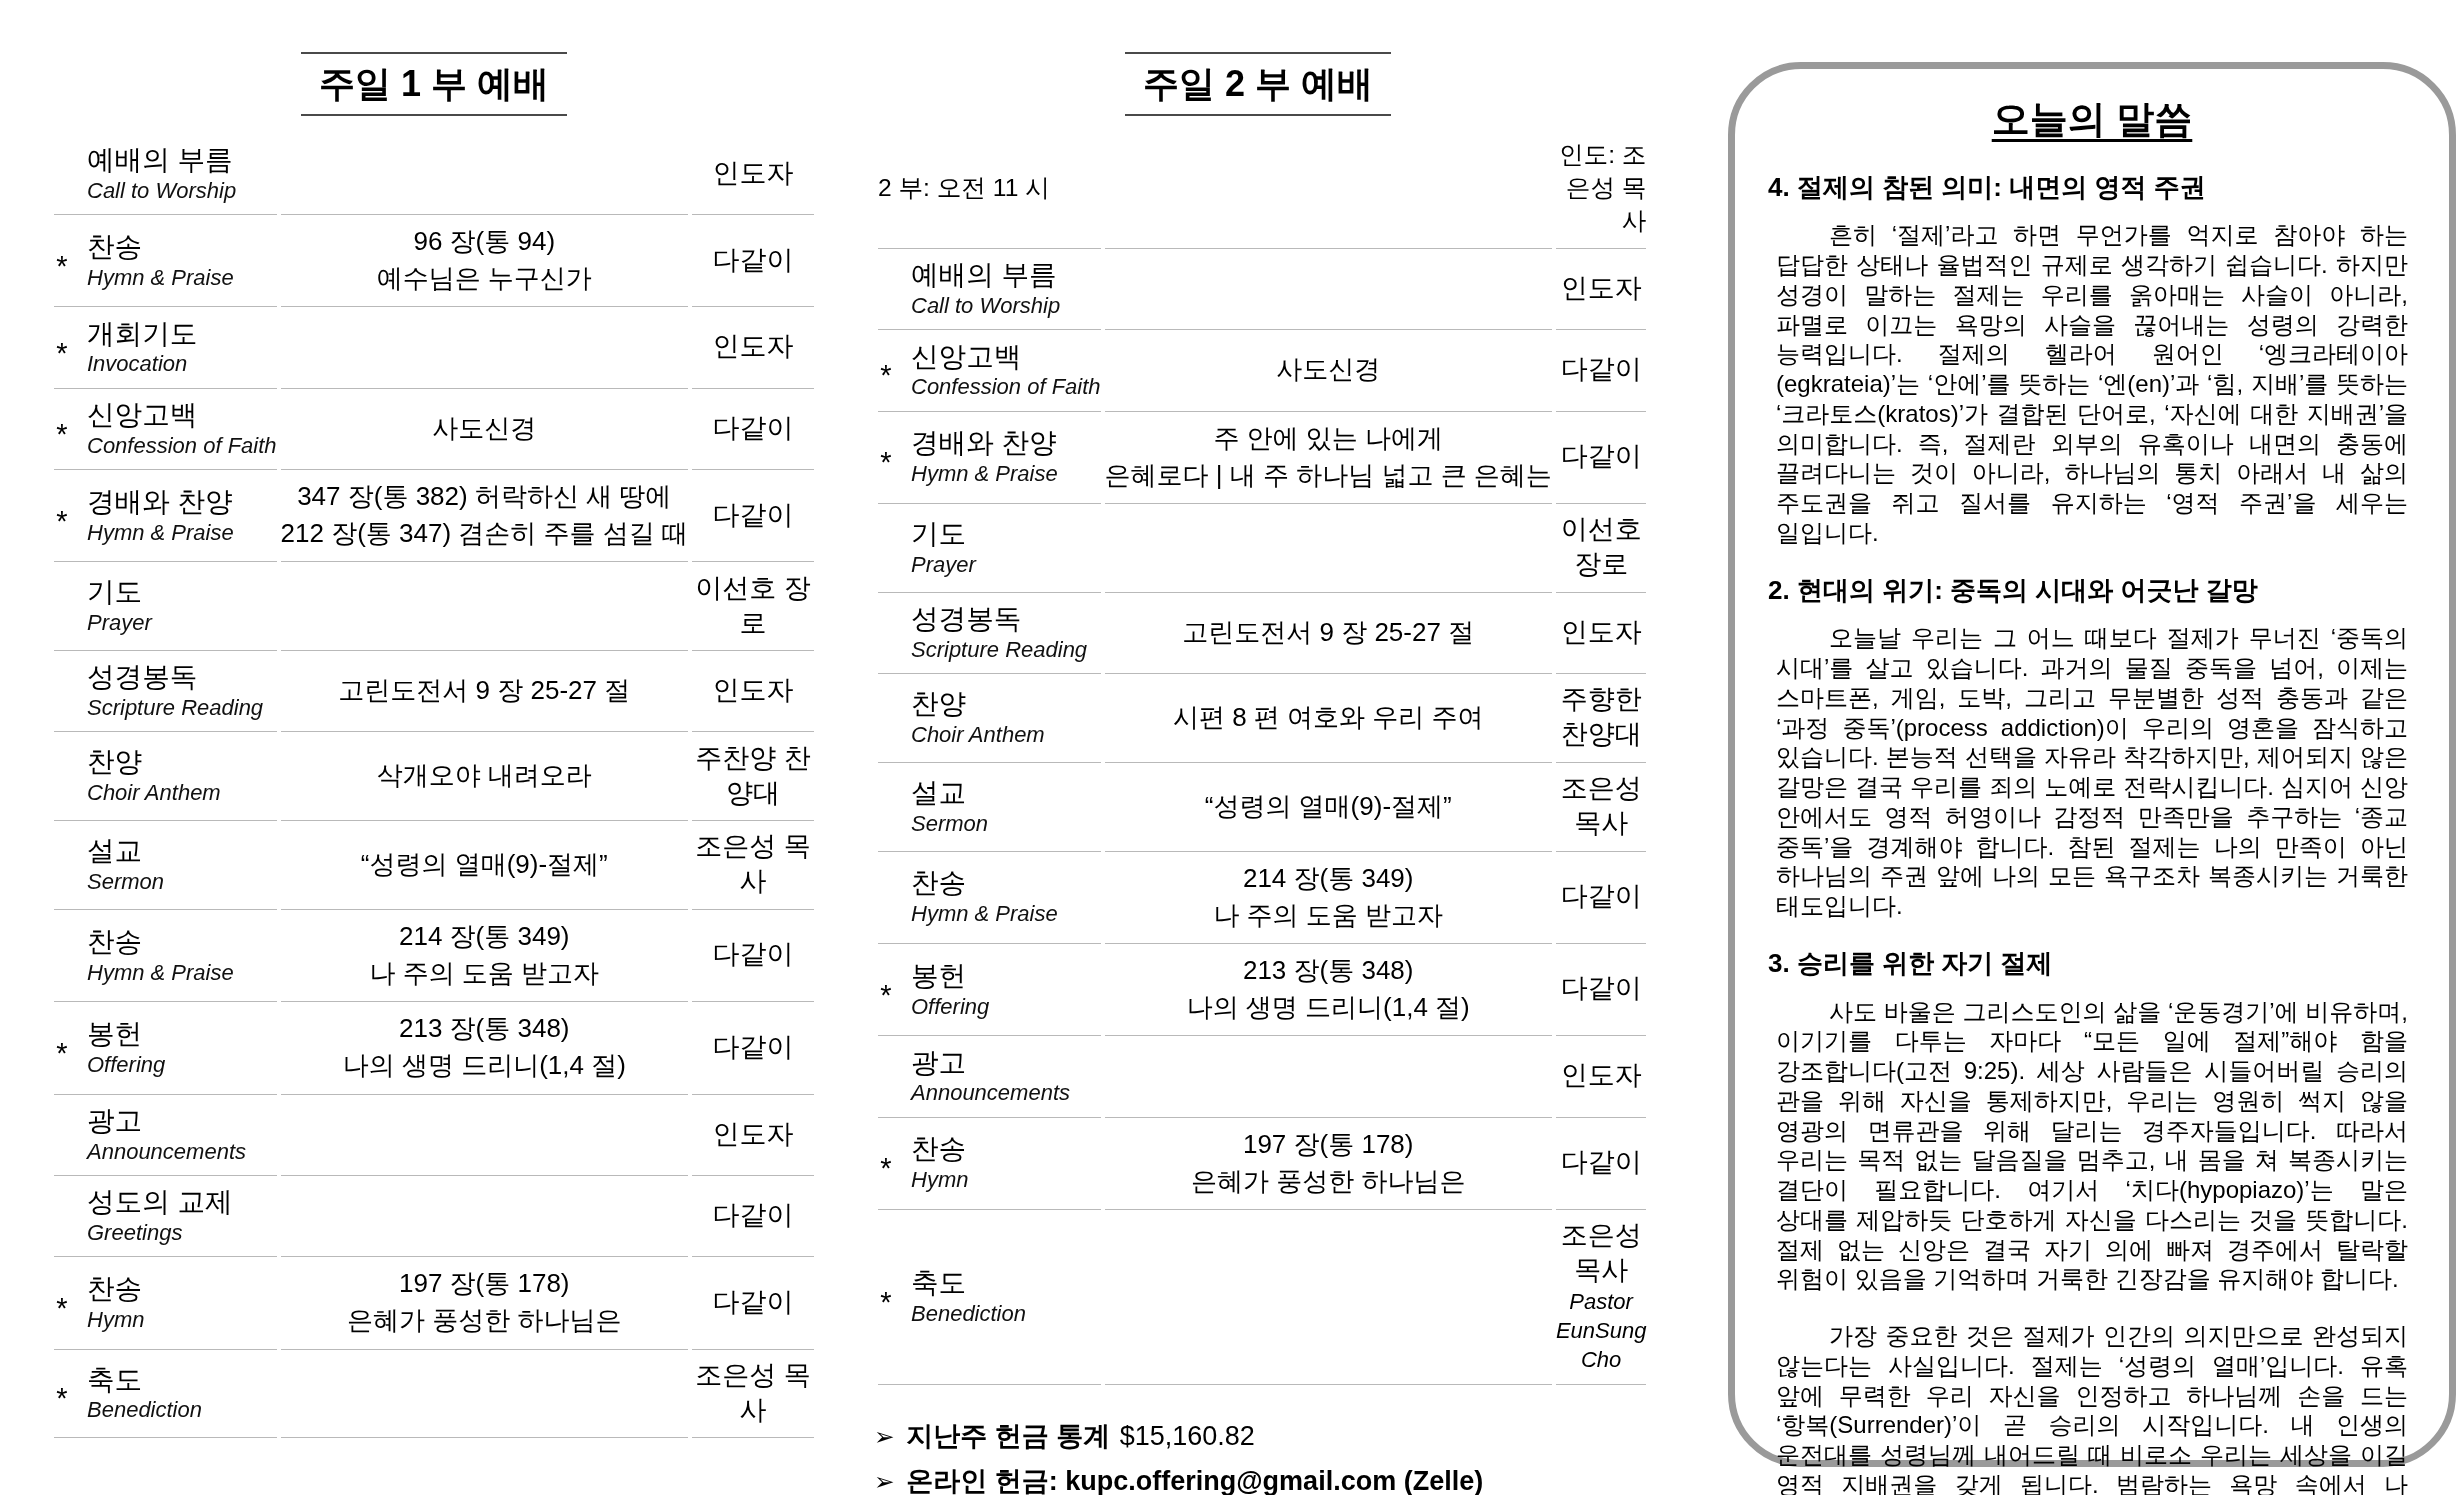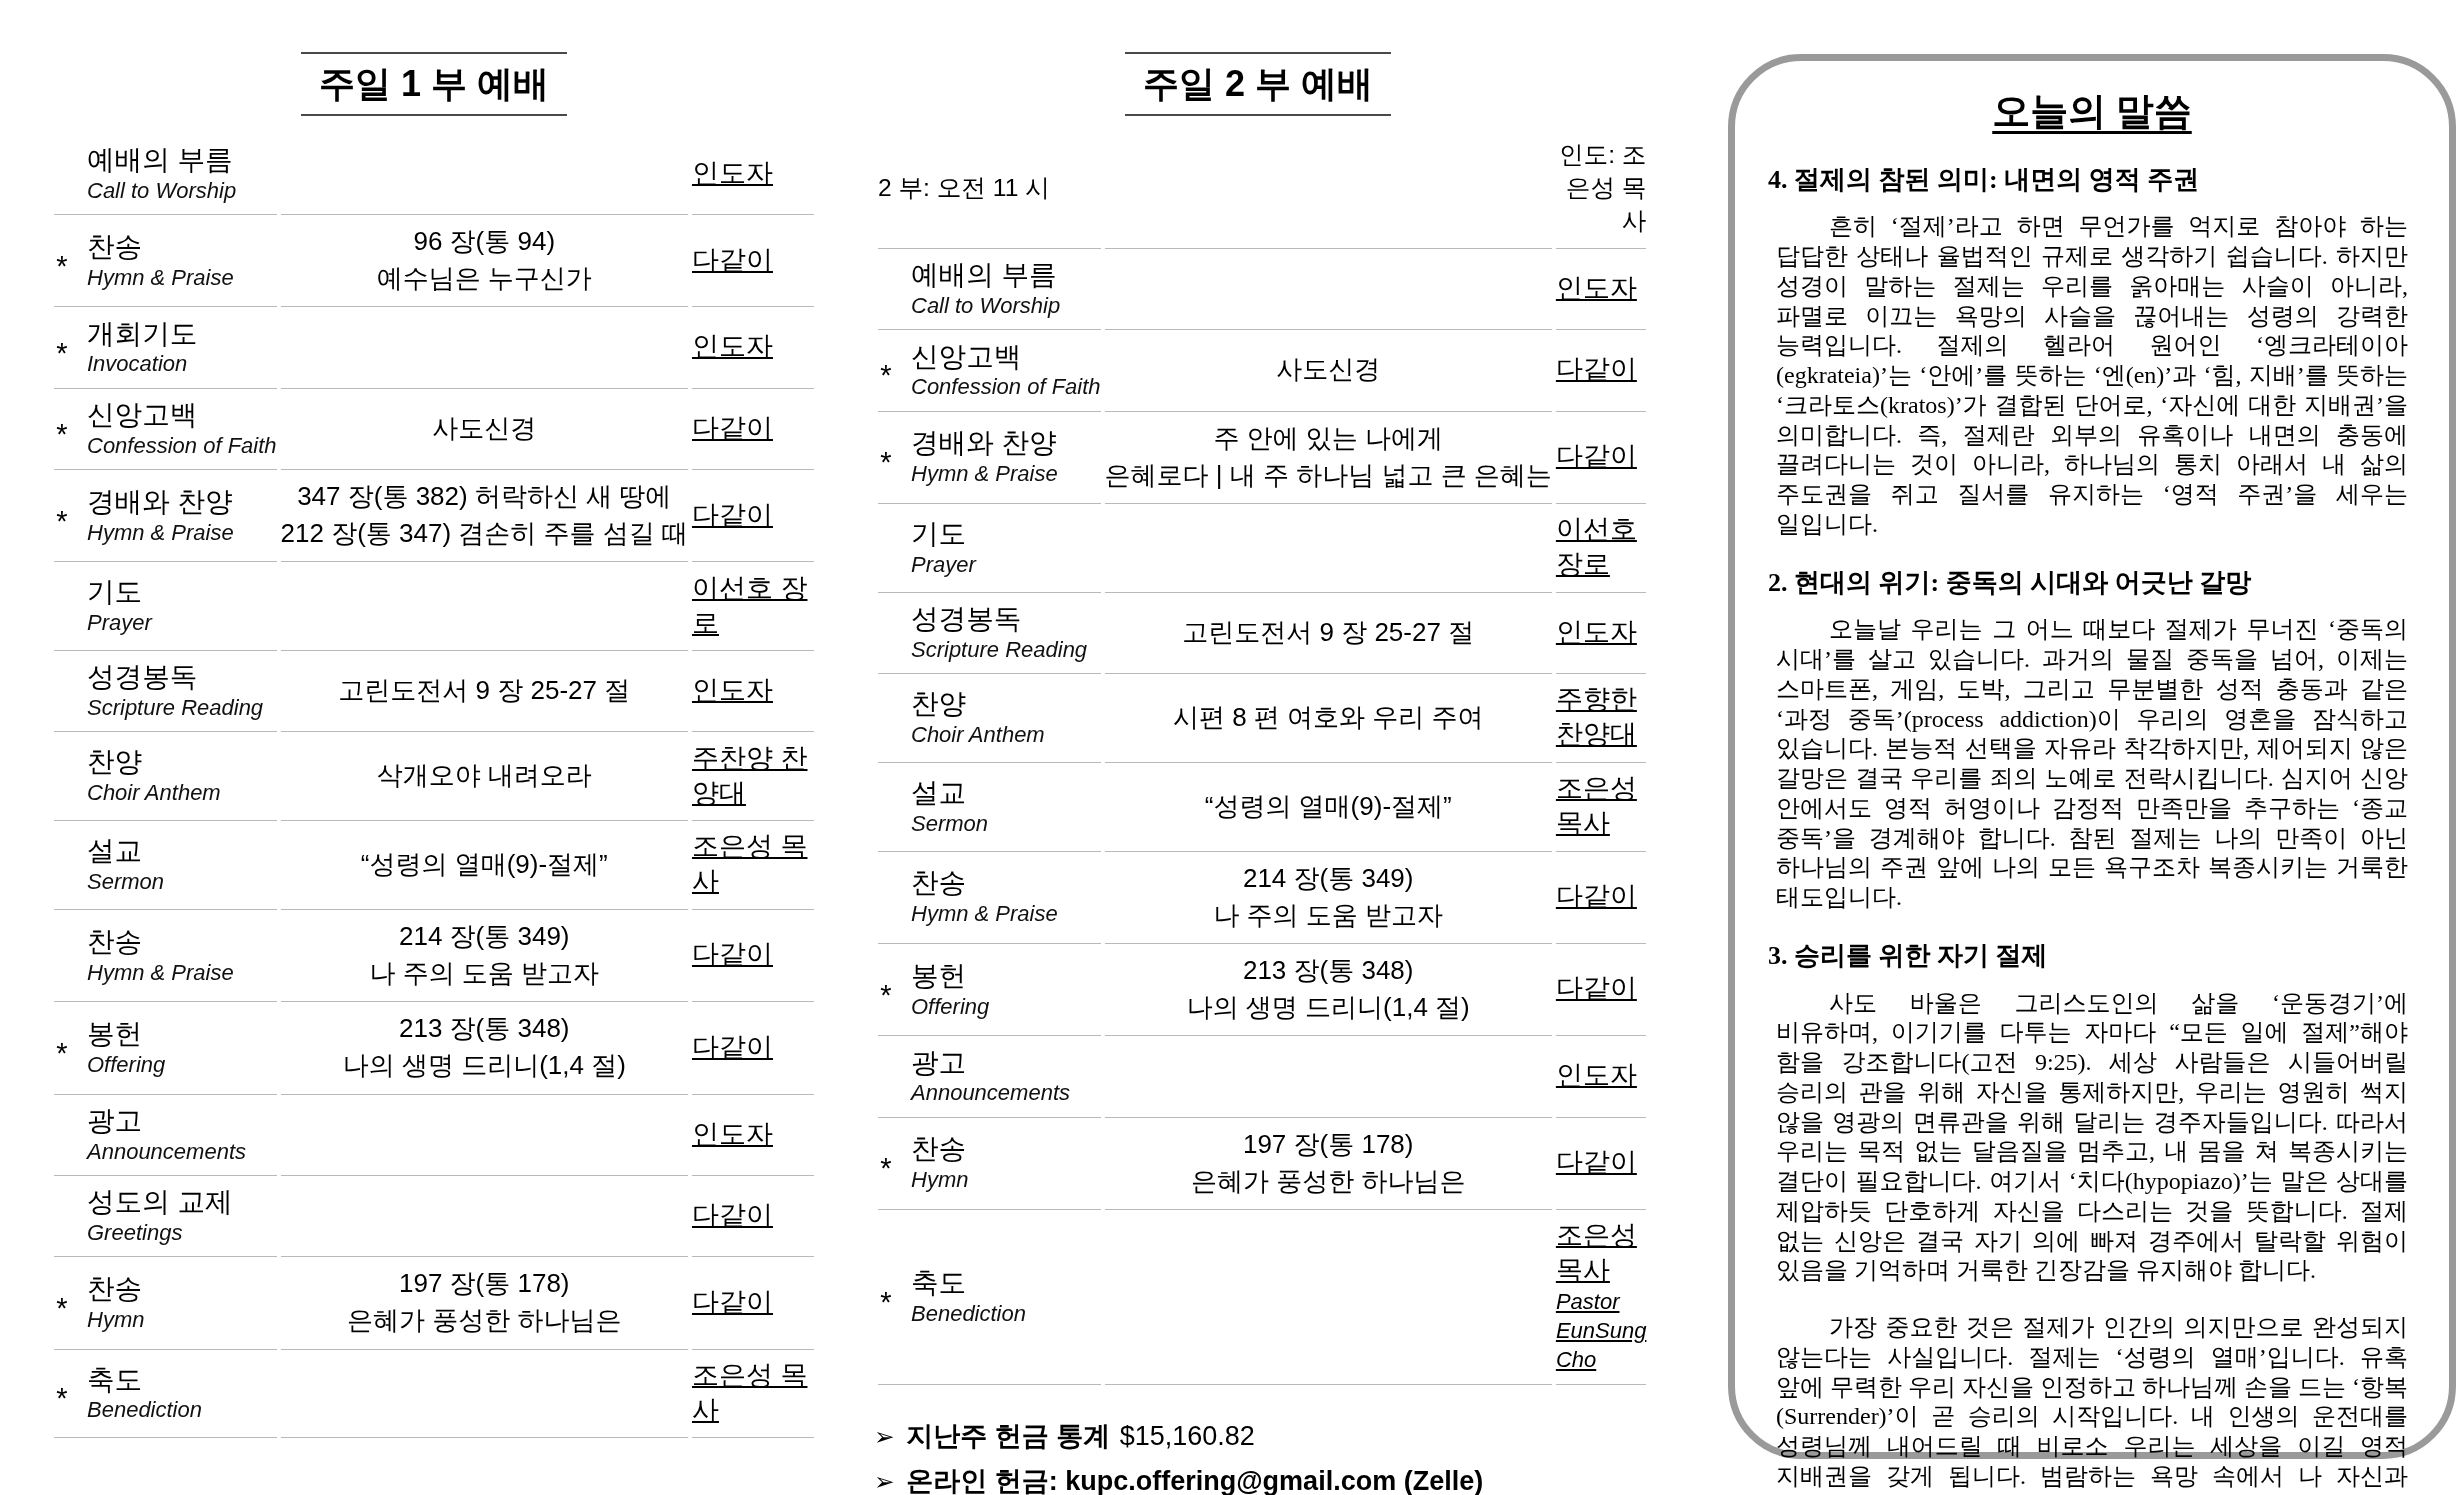--- a/index.html
+++ b/index.html
@@ -17,43 +17,42 @@
   .svc-title {
     display:inline-block; font-size:36px; font-weight:bold; line-height:1.15;
     padding:9.4px 17.6px; border-top:2.9px solid #4a4a4a; border-bottom:2.9px solid #4a4a4a;
   }
 
   .svc-table { display:table; width:100%; border-collapse:separate; border-spacing:4.7px 0; margin-top:17.6px; }
   .svc-row  { display:table-row; }
   .cell { display:table-cell; vertical-align:middle; border-bottom:1.8px solid #b9b9b9; padding:8.2px 0 9.4px; }
   .c-title { width:28%; position:relative; padding-left:33px; }
   .c-content { width:43%; text-align:center; font-size:26px; line-height:1.42; }
-  .c-part { width:29%; text-align:left; font-size:27px; line-height:1.3;text-decoration:underline; }
+  .c-part { width:29%; text-align:center; font-size:27px; line-height:1.3; }
   .hdr-cell { font-size:24.6px; padding:4.7px 0 10.6px; }
   .hdr-left { padding-left:0; width:28%; }
   .hdr-right { text-align:right; width:29%; }
 
   .k-title { font-size:27.6px; line-height:1.3; white-space:nowrap; }
   .e-title { font-size:22px; font-style:italic; line-height:1.22; white-space:nowrap; color:#111; }
   .ast { position:absolute; left:2.3px; top:50%; transform:translateY(-34%); font-size:29px; }
   .cl { white-space:nowrap; }
   .part-en { font-size:22px; font-style:italic; }
 
   
   .give { margin-top:33px; }
   .give-line { display:flex; align-items:baseline; font-size:27px; font-weight:bold; margin:9.4px 0; }
   .arrow-icon { font-size:24.6px; font-weight:normal; margin-right:11.7px; }
   .give-normal { font-weight:normal; margin-left:9.4px; }
 
   
   #panel3 {
-    position:absolute; left:1728px; top:54px; width:728px; height:1405px;
+    position:absolute; left:1728px; top:62px; width:728px; height:1405px;
     border:7.6px solid #9a9a9a; border-radius:73px; box-sizing:border-box;
     padding:24.6px 33px 17.6px;
-    font-family:Liberation Serif, serif;
   }
   .p3-title-wrap { text-align:center; }
   .p3-title {
     font-size:38px; font-weight:bold;
     text-decoration:underline; text-decoration-thickness:2.9px; text-underline-offset:7px;
   }
   .p3-sec { margin-top:27px; }
   .p3-h { font-size:26px; font-weight:bold; margin:0 0 17.6px; line-height:1.2; }
   .p3-b { font-size:24px; line-height:1.24; text-align:justify; text-indent:53px; margin:8px; word-break:keep-all; }
 </style>

